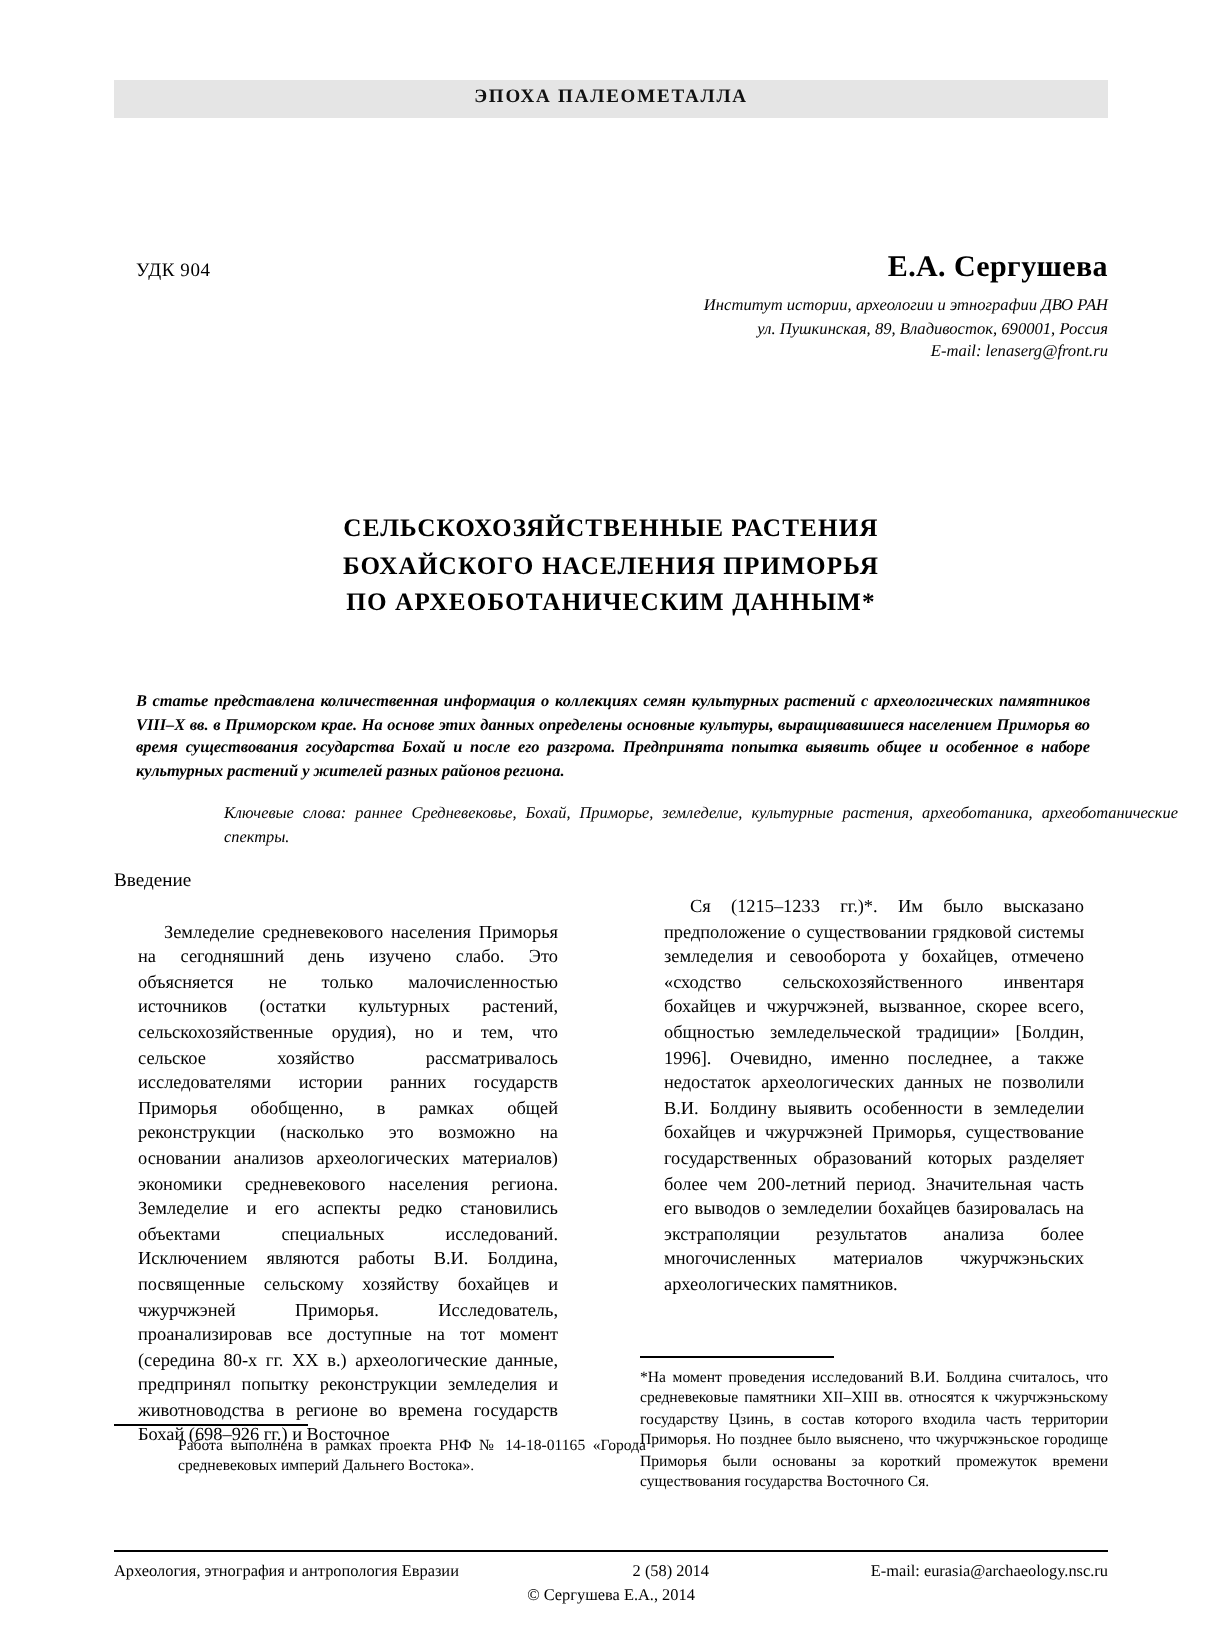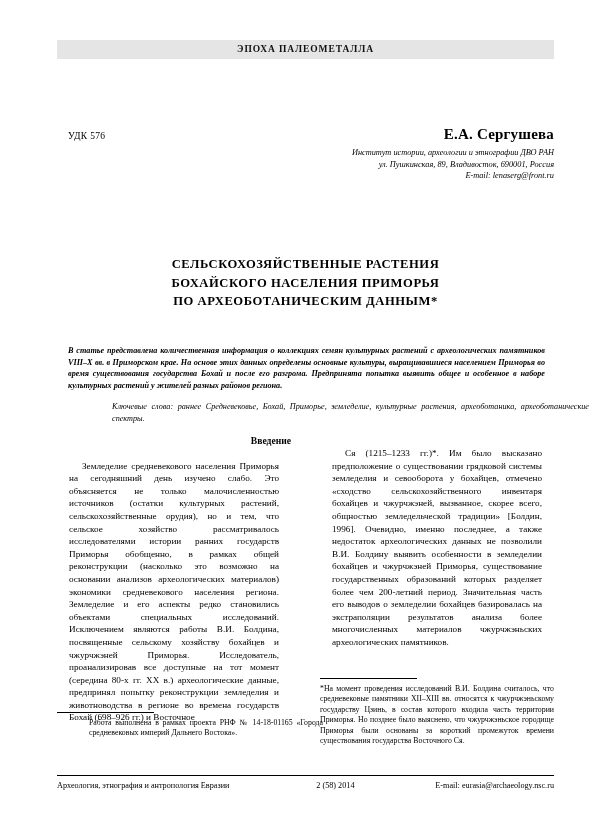--- a/index.html
+++ b/index.html
@@ -118,22 +118,22 @@
     top: 435px;
     width: 234px;
     font-size: 9.2px;
     line-height: 12.6px;
     text-align: justify;
   }
   .col-left { left: 57px; }
   .col-right { left: 320px; }
 
   .section-head {
-    text-align: right;
-    font-weight: bold;
+    text-align: left;
+    font-weight: normal;
     font-size: 9.6px;
     margin-bottom: 11px;
   }
   .para {
     text-indent: 13px;
     margin: 12px;
   }
 
   
   .footnote-rule {
@@ -202,21 +202,21 @@
 </style>
 </head>
 <body>
 
 <div class="page">
 
   <div class="header-band">
     <div class="header-band-text">ЭПОХА ПАЛЕОМЕТАЛЛА</div>
   </div>
 
-  <div class="udc">УДК 576</div>
+  <div class="udc">УДК 904</div>
 
   <div class="author-block">
     <div class="author-name">Е.А. Сергушева</div>
     <div class="affil">Институт истории, археологии и этнографии ДВО РАН</div>
     <div class="affil">ул. Пушкинская, 89, Владивосток, 690001, Россия</div>
     <div class="affil">E-mail: lenaserg@front.ru</div>
   </div>
 
   <div class="title">
     <div>СЕЛЬСКОХОЗЯЙСТВЕННЫЕ РАСТЕНИЯ</div>
@@ -242,15 +242,16 @@
   <div class="footnote-rule fn-rule-left"></div>
   <div class="footnote-left">Работа выполнена в рамках проекта РНФ № 14-18-01165 «Города средневековых империй Дальнего Востока».</div>
 
   <div class="bottom-rule"></div>
   <div class="footer">
     <div class="footer-row">
       <span class="footer-left">Археология, этнография и антропология Евразии</span>
       <span class="footer-left" style="margin-left:6px;">2 (58)  2014</span>
       <span class="footer-right">E-mail: eurasia@archaeology.nsc.ru</span>
     </div>
+    <div class="footer-copy">© Сергушева Е.А., 2014</div>
   </div>
 
 </div>
 
 </body></html>

